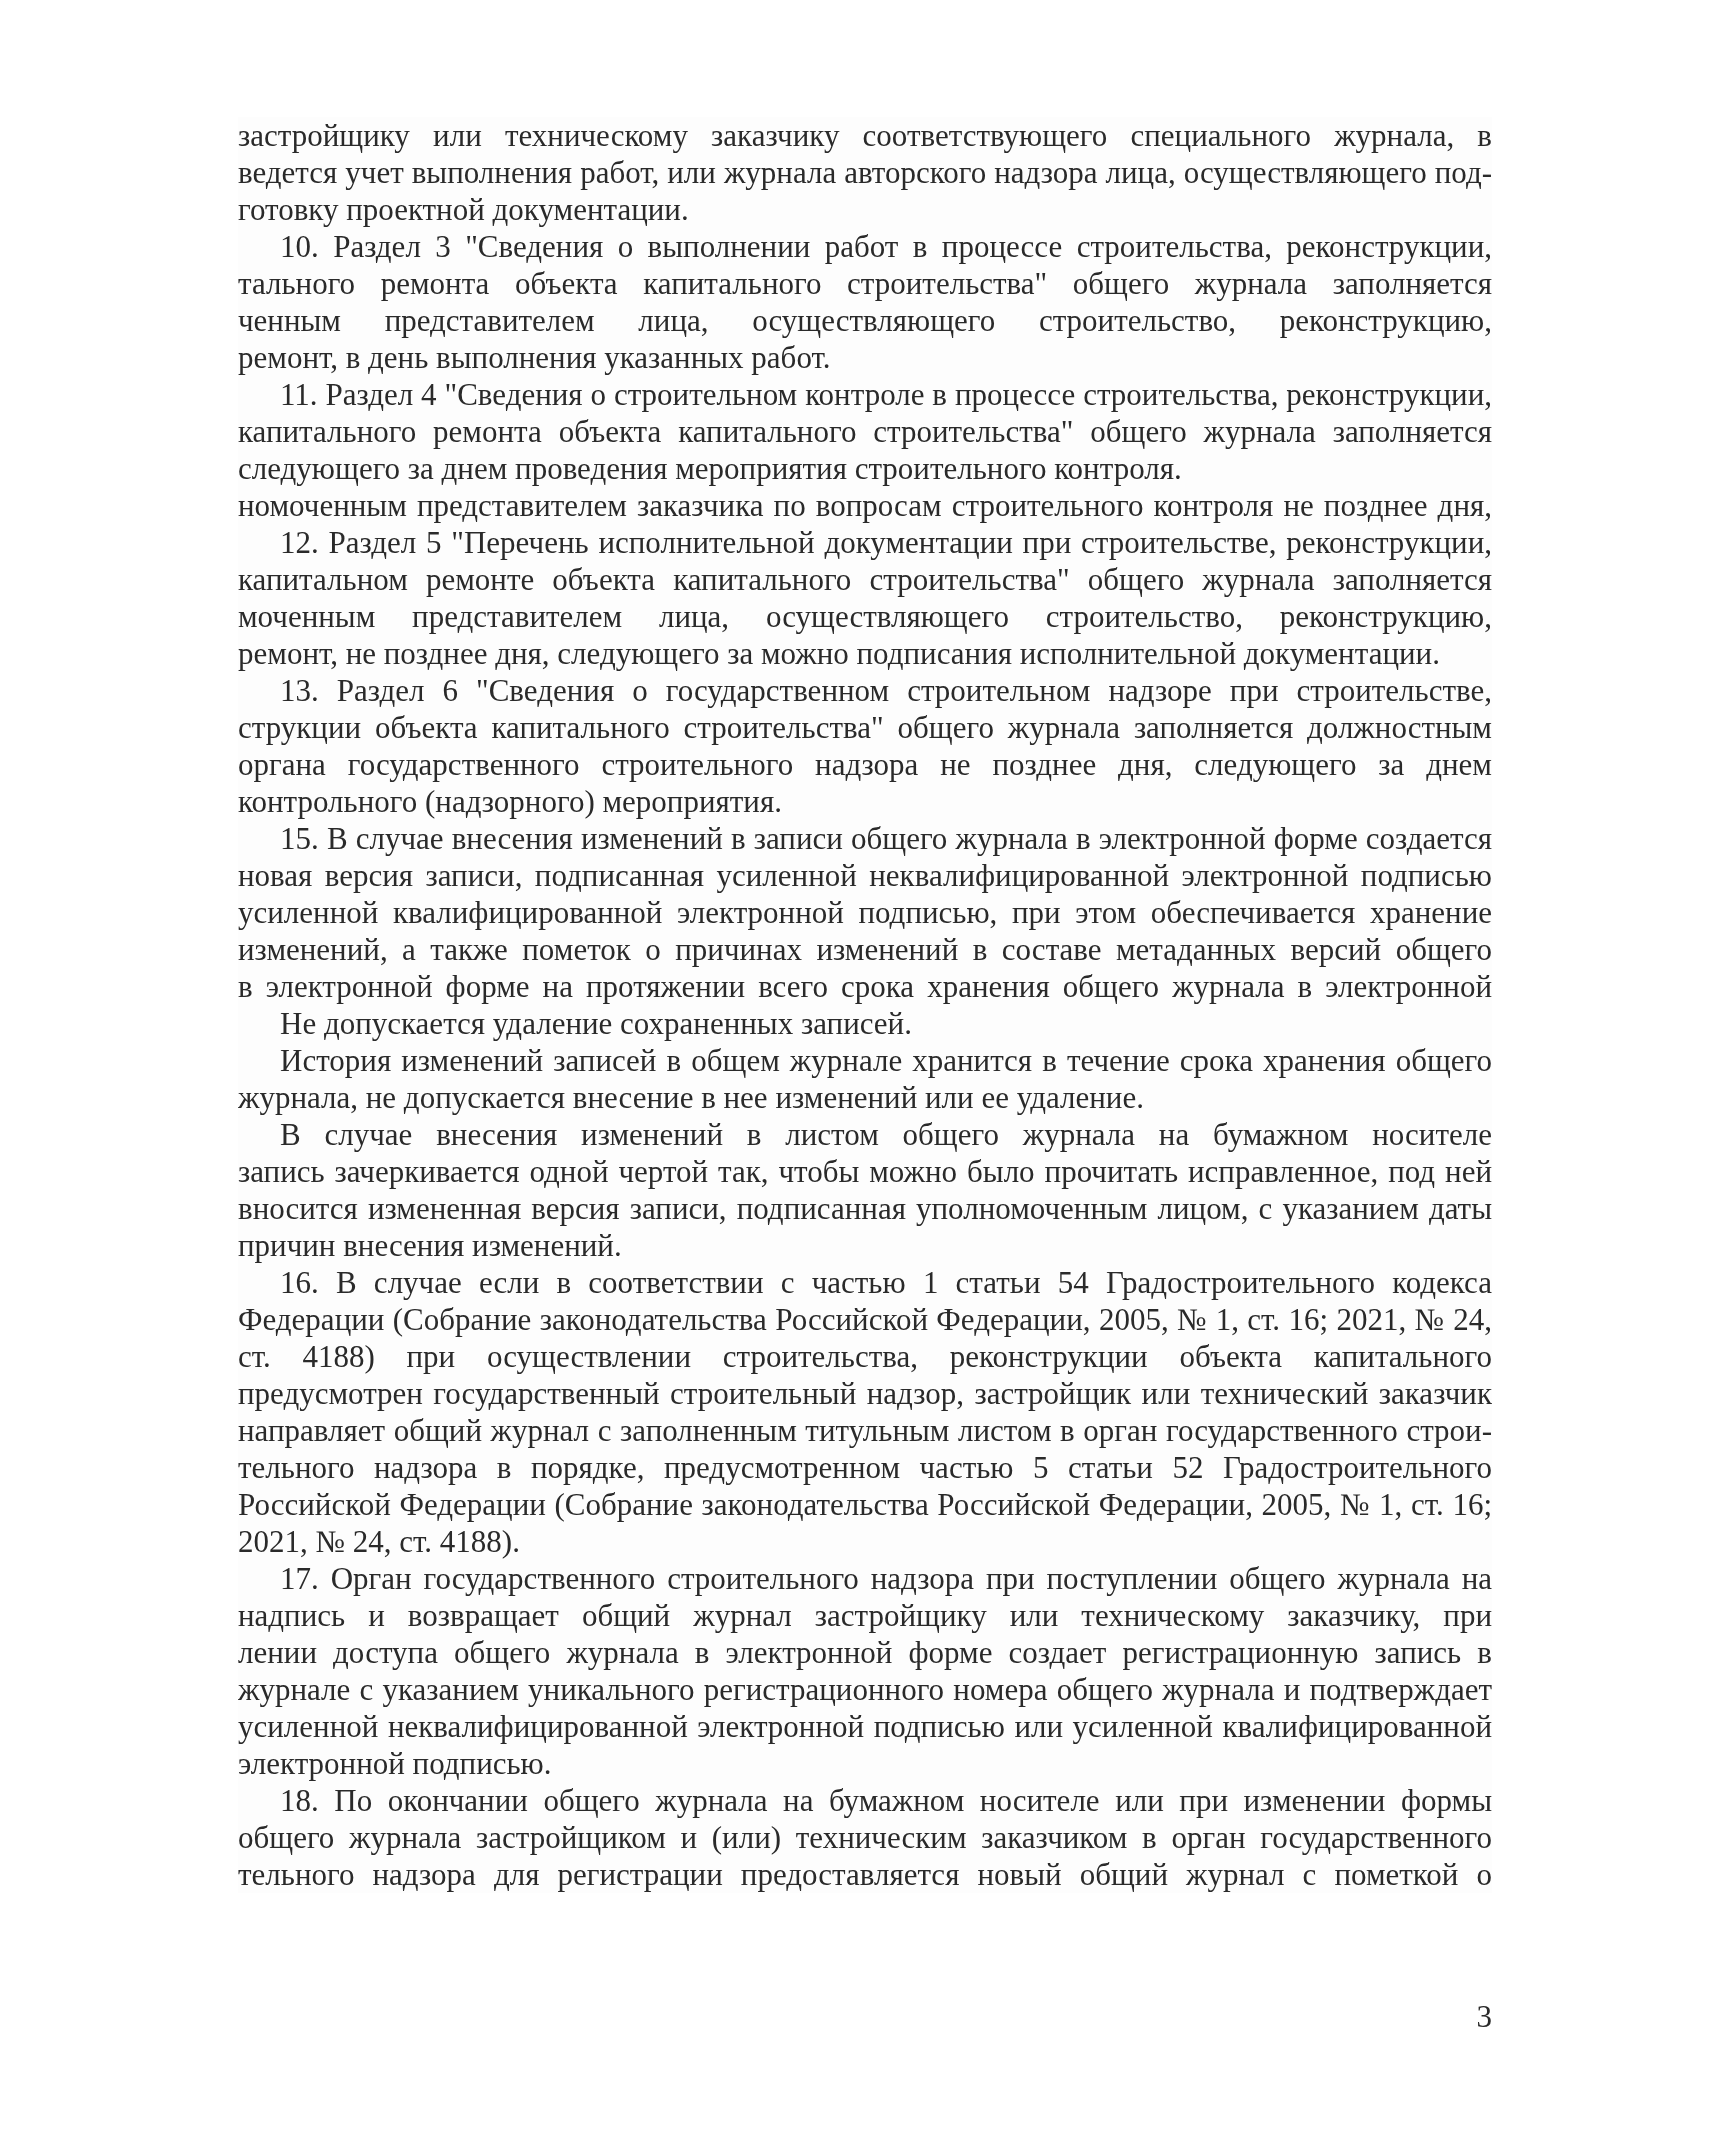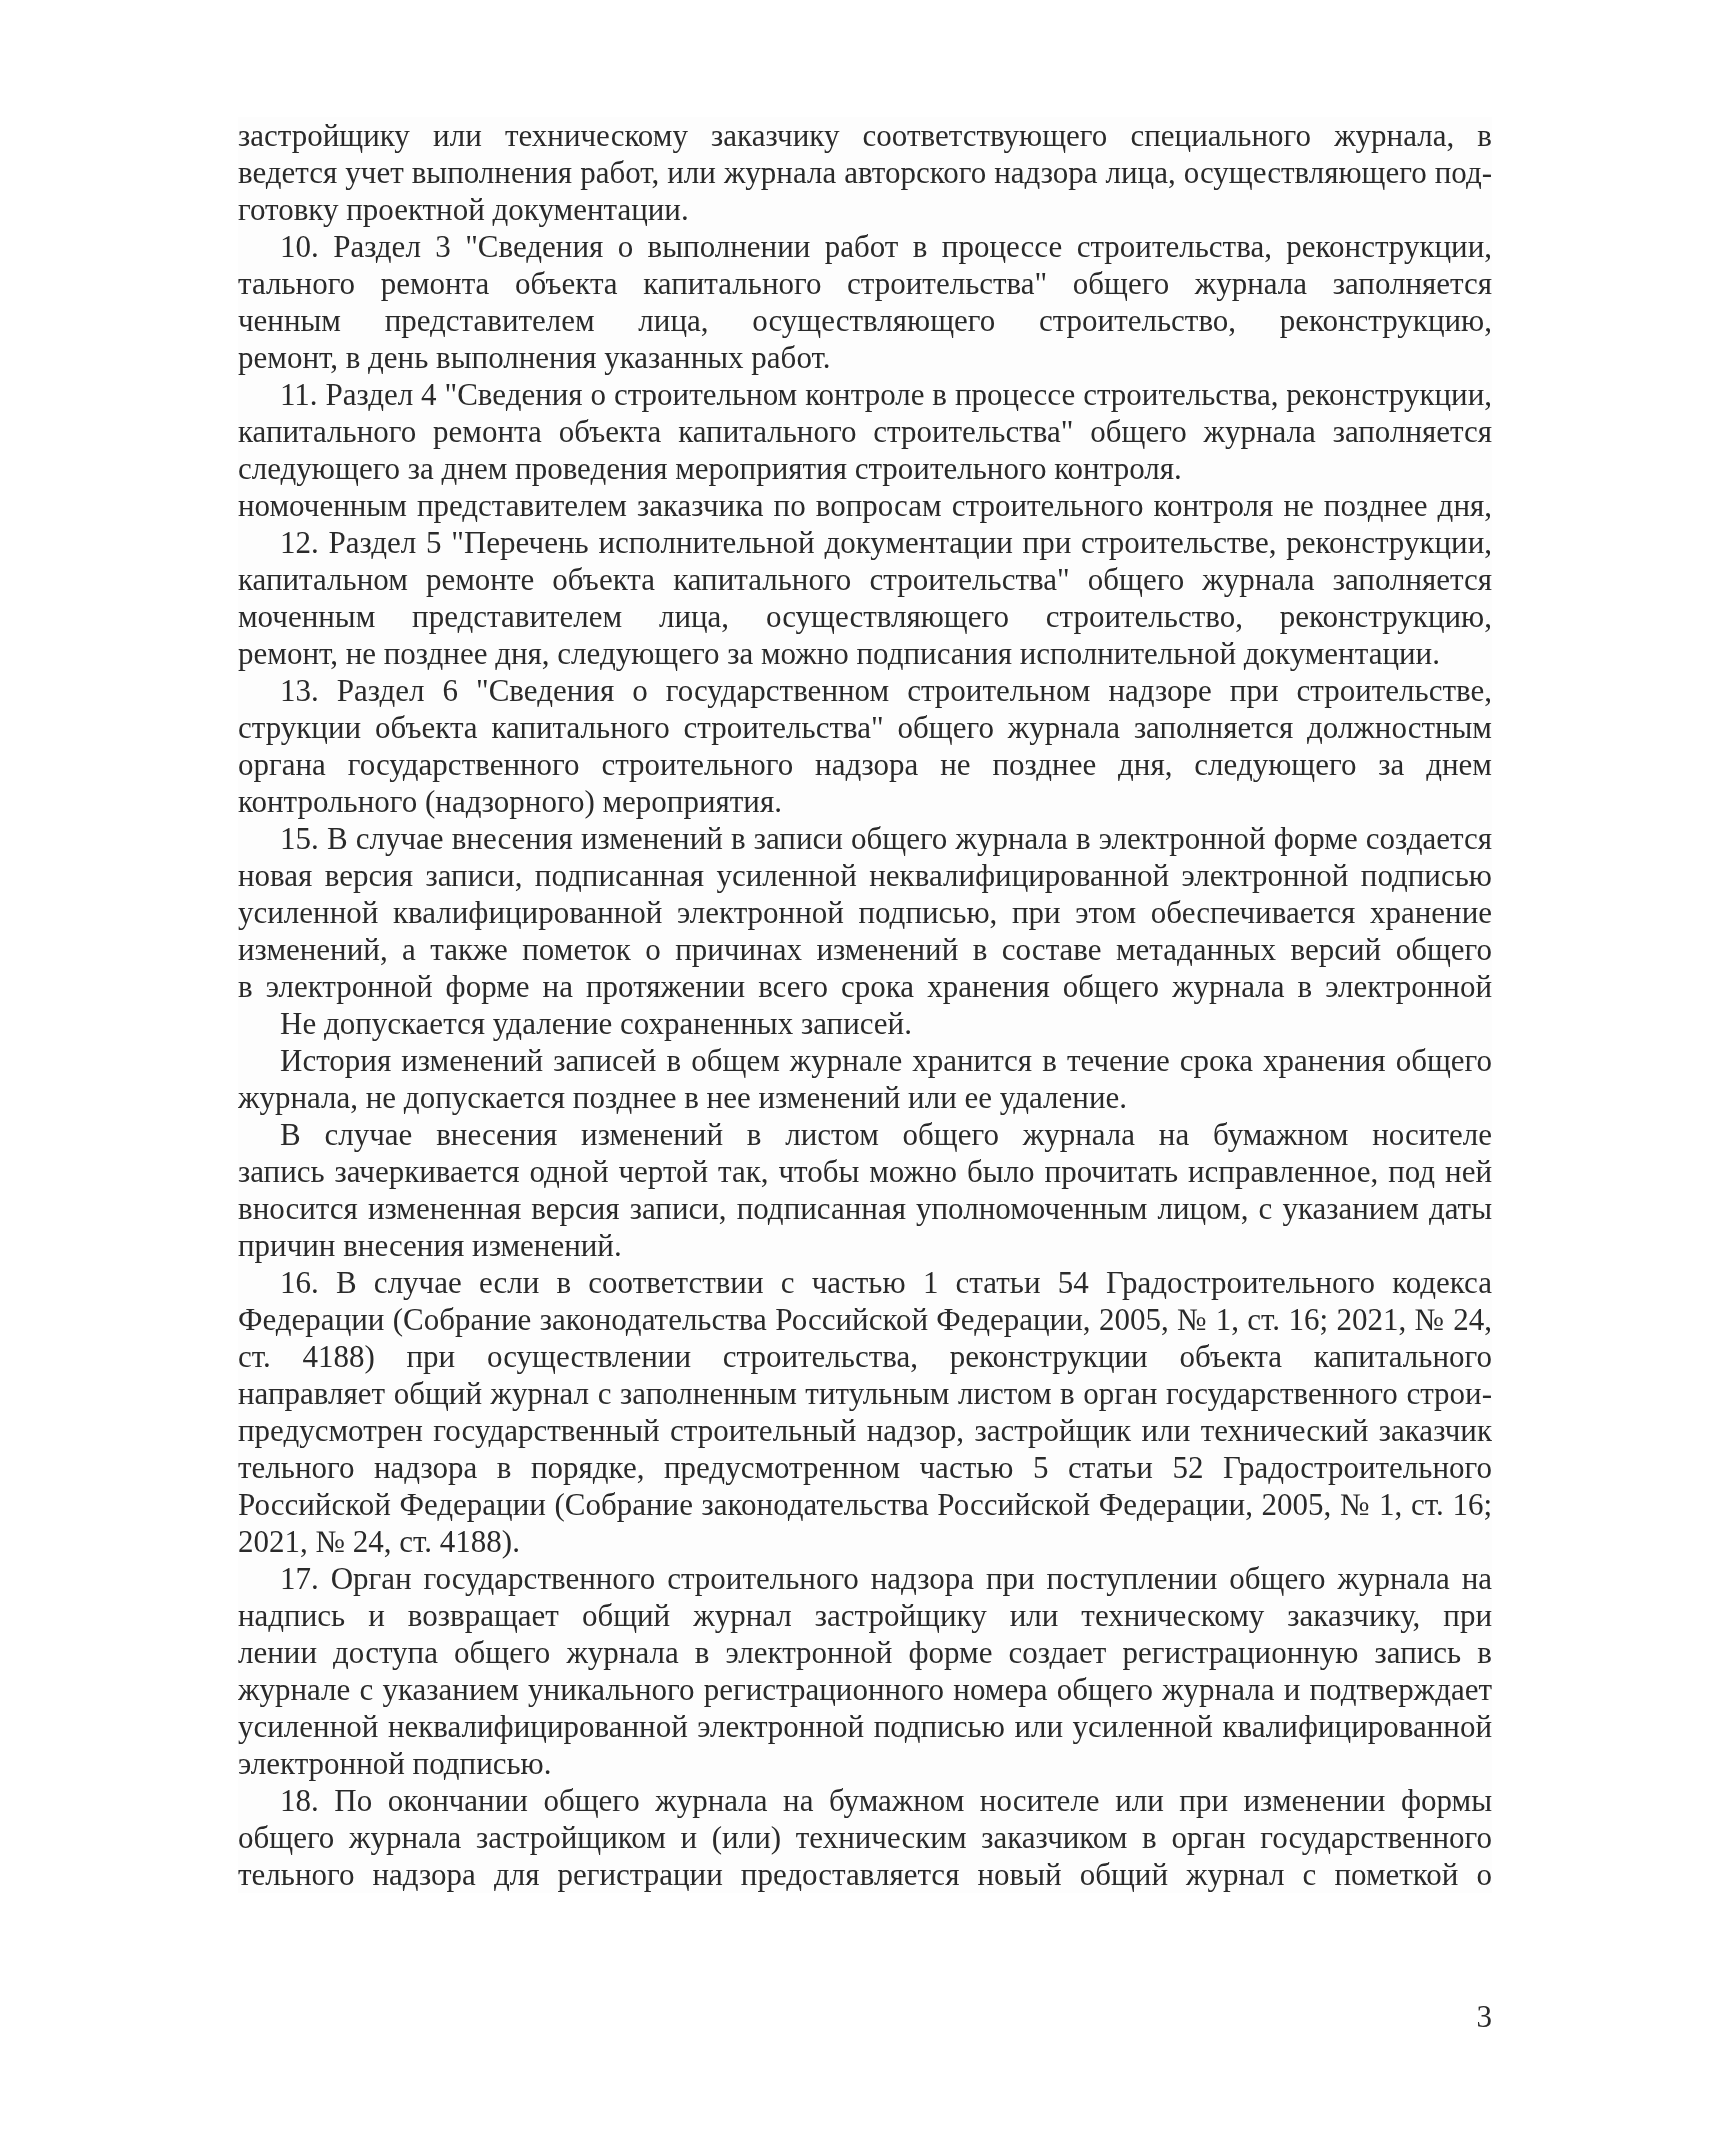--- a/index.html
+++ b/index.html
@@ -98,34 +98,34 @@
         <div class="line">новая версия записи, подписанная усиленной неквалифицированной электронной подписью или</div>
         <div class="line">усиленной квалифицированной электронной подписью, при этом обеспечивается хранение всех</div>
         <div class="line">изменений, а также пометок о причинах изменений в составе метаданных версий общего журнала</div>
         <div class="line para-end">в электронной форме на протяжении всего срока хранения общего журнала в электронной форме.</div>
       </div>
       <div class="paragraph">
         <div class="line indent para-end">Не допускается удаление сохраненных записей.</div>
       </div>
       <div class="paragraph">
         <div class="line indent">История изменений записей в общем журнале хранится в течение срока хранения общего</div>
-        <div class="line para-end">журнала, не допускается позднее в нее изменений или ее удаление.</div>
+        <div class="line para-end">журнала, не допускается внесение в нее изменений или ее удаление.</div>
       </div>
       <div class="paragraph">
         <div class="line indent">В случае внесения изменений в листом общего журнала на бумажном носителе изменяемая</div>
         <div class="line">запись зачеркивается одной чертой так, чтобы можно было прочитать исправленное, под ней</div>
         <div class="line">вносится измененная версия записи, подписанная уполномоченным лицом, с указанием даты и</div>
         <div class="line para-end">причин внесения изменений.</div>
       </div>
       <div class="paragraph">
         <div class="line indent">16. В случае если в соответствии с частью 1 статьи 54 Градостроительного кодекса Российской</div>
         <div class="line">Федерации (Собрание законодательства Российской Федерации, 2005, № 1, ст. 16; 2021, № 24,</div>
         <div class="line">ст. 4188) при осуществлении строительства, реконструкции объекта капитального строительства</div>
+        <div class="line">предусмотрен государственный строительный надзор, застройщик или технический заказчик</div>
         <div class="line">направляет общий журнал с заполненным титульным листом в орган государственного строи-</div>
-        <div class="line">предусмотрен государственный строительный надзор, застройщик или технический заказчик</div>
         <div class="line">тельного надзора в порядке, предусмотренном частью 5 статьи 52 Градостроительного кодекса</div>
         <div class="line">Российской Федерации (Собрание законодательства Российской Федерации, 2005, № 1, ст. 16;</div>
         <div class="line para-end">2021, № 24, ст. 4188).</div>
       </div>
       <div class="paragraph">
         <div class="line indent">17. Орган государственного строительного надзора при поступлении общего журнала на</div>
         <div class="line">надпись и возвращает общий журнал застройщику или техническому заказчику, при предостав-</div>
         <div class="line">лении доступа общего журнала в электронной форме создает регистрационную запись в общем</div>
         <div class="line">журнале с указанием уникального регистрационного номера общего журнала и подтверждает ее</div>
         <div class="line">усиленной неквалифицированной электронной подписью или усиленной квалифицированной</div>

